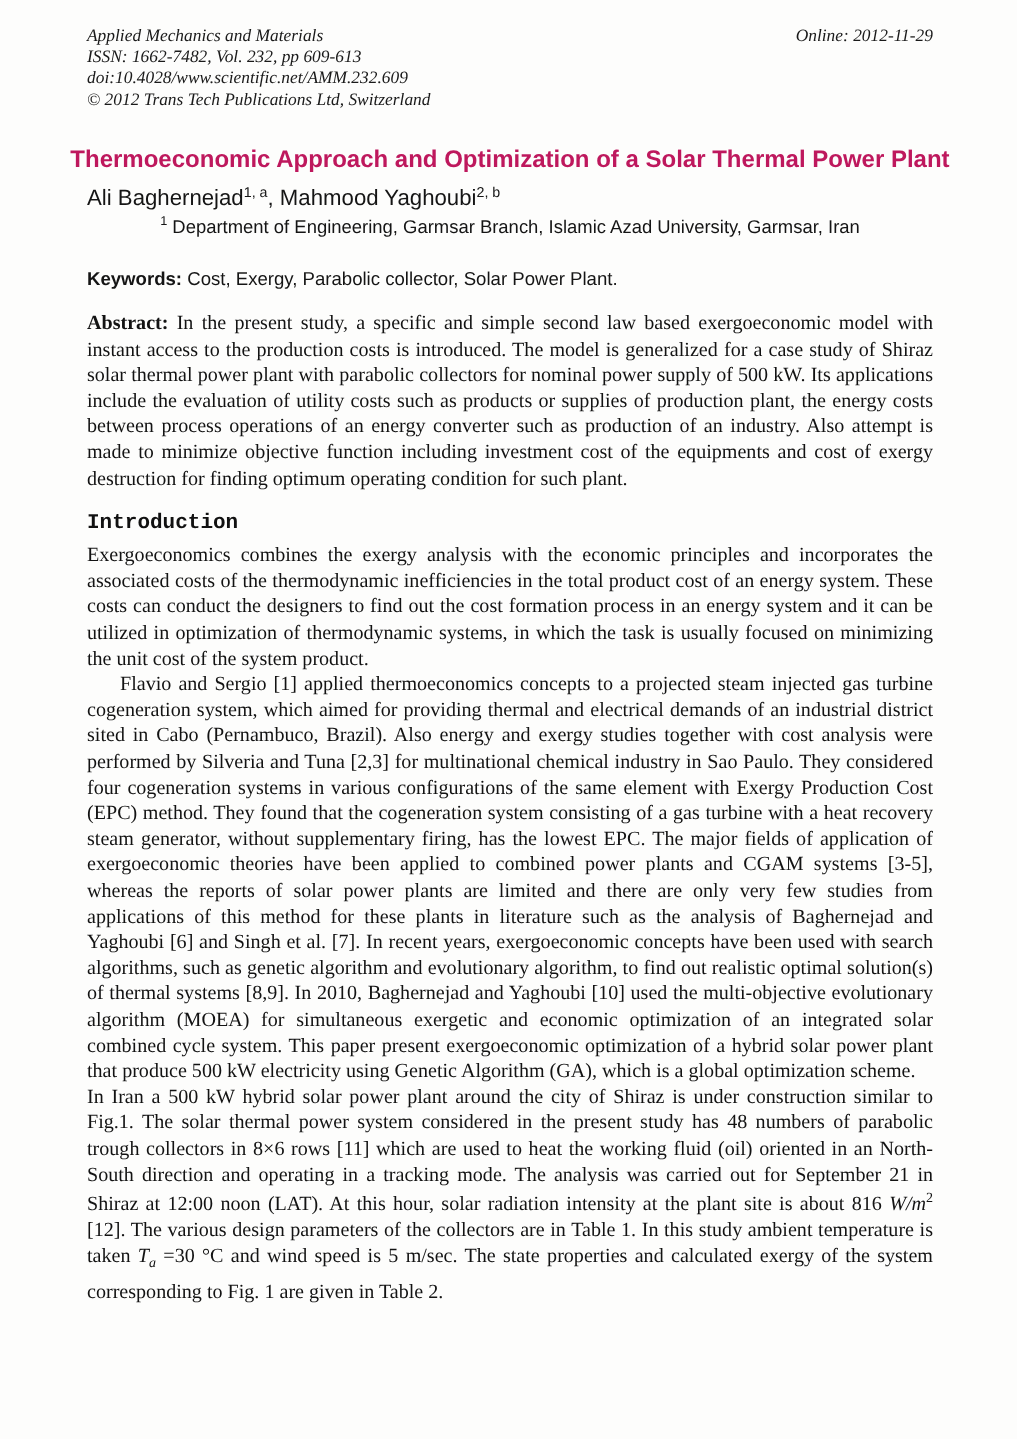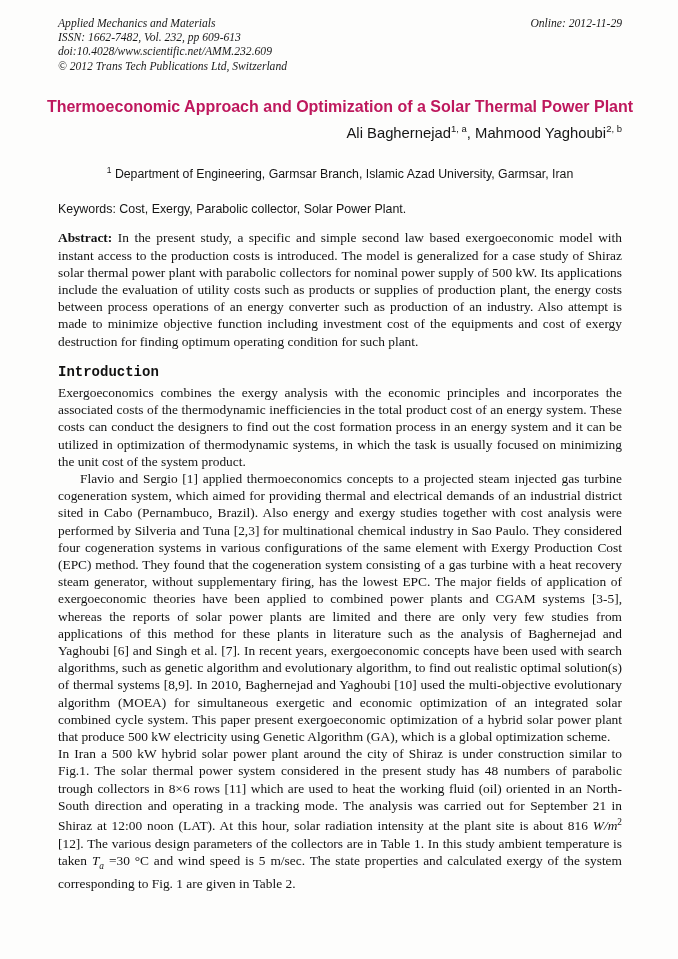--- a/index.html
+++ b/index.html
@@ -30,41 +30,41 @@
     font-weight: bold;
     font-size: 16px;
     line-height: 18.5px;
     text-align: center;
     margin: 24px -22px 0 -22px;
     color: #be185d;
   }
   .authors {
     font-family: "Liberation Sans", sans-serif;
     font-size: 14.8px;
-    text-align: right;
+    text-align: left;
     margin-top: 7px;
     color: #151515;
   }
   .authors sup { font-size: 9.5px; }
   .affiliation, .emails {
     font-family: "Liberation Sans", sans-serif;
     font-size: 12.3px;
     text-align: center;
-    margin-top: 24px;
+    margin-top: 1px;
     color: #151515;
   }
   .affiliation sup, .emails sup { font-size: 8.5px; }
   
   .keywords {
     font-family: "Liberation Sans", sans-serif;
     font-size: 12.4px;
     margin-top: 21px;
     color: #151515;
   }
-  .keywords .lead { font-weight: normal; }
+  .keywords .lead { font-weight: bold; }
   
   .body-text {
     font-family: "Liberation Serif", serif;
     font-size: 13.4px;
     line-height: 17.2px;
     text-align: justify;
     color: #131313;
   }
   p.para { margin: 0; }
   p.abstract { margin-top: 13px; }

